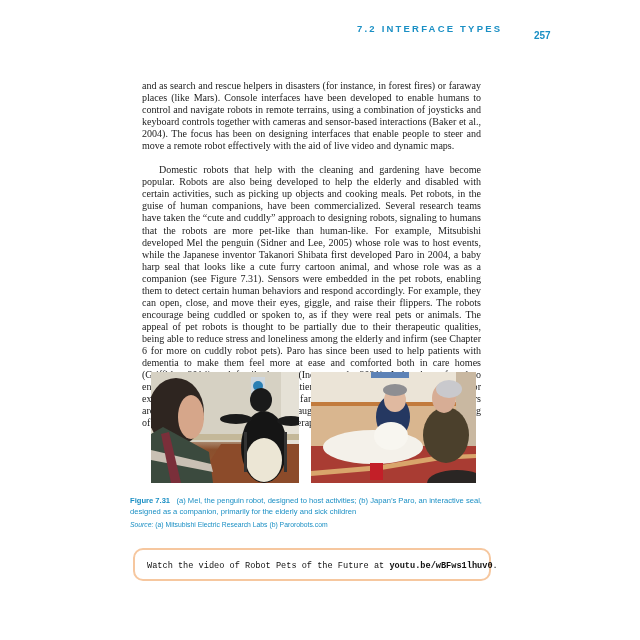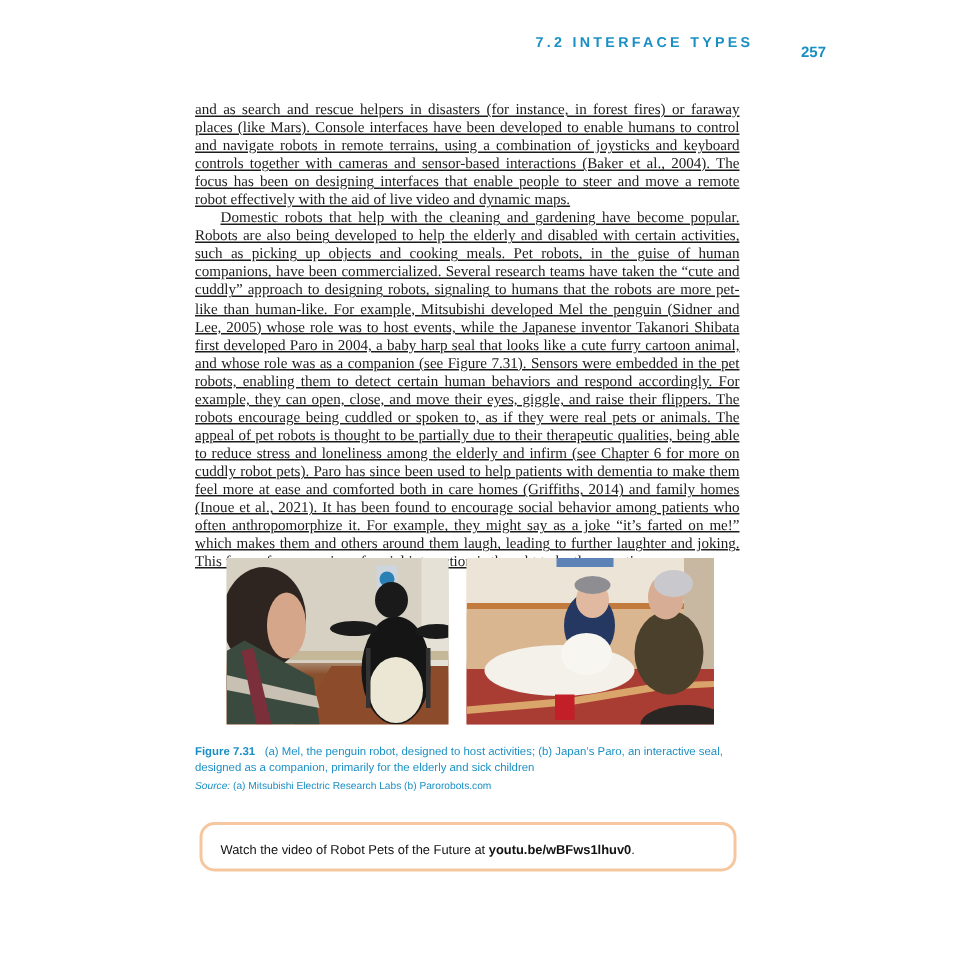--- a/index.html
+++ b/index.html
@@ -1,30 +1,30 @@
 <!DOCTYPE html>
 <html><head>
 <meta charset="utf-8">
 <style>
   html, body { margin:0; padding:0; }
   body { width:640px; height:640px; background:#ffffff; position:relative; overflow:hidden; }
   .running-head { position:absolute; left:357px; top:23px; font-family:"Liberation Sans", sans-serif; font-weight:bold; font-size:9.5px; letter-spacing:2.2px; color:#1a8fc4; white-space:nowrap; }
   .page-number { position:absolute; left:534px; top:30px; font-family:"Liberation Sans", sans-serif; font-weight:bold; font-size:10px; color:#1a8fc4;text-align:right; }
   .body-text { position:absolute; left:130px; top:68px; width:363px; font-family:"Liberation Serif", serif; font-size:10.05px; line-height:12.05px; color:#1c1c1c; }
-  .body-text p { margin:0; text-align:justify;text-decoration:underline; }
+  .body-text p { margin:12px; text-align:justify; }
   .body-text p.indent { text-indent:17px; }
   .figure { position:absolute; top:372px; height:111px; overflow:hidden; }
   .fig-a { left:151px; width:148px; background:linear-gradient(180deg,#d8d3c6 0%,#cbc5b4 55%,#8a4f2d 70%,#9a5a34 100%); }
   .fig-b { left:311px; width:165px; background:linear-gradient(180deg,#e8e0d2 0%,#e4d7c0 30%,#d6b48e 35%,#d9b791 60%,#b5473c 70%,#a63a32 100%); }
   .caption { position:absolute; left:130px; top:496px; width:363px; font-family:"Liberation Sans", sans-serif; font-size:7.6px; line-height:10.5px; color:#1a8fc4; }
   .caption .fig-label { font-weight:bold;text-align:right; }
   .source { position:absolute; left:130px; top:521px; font-family:"Liberation Sans", sans-serif; font-size:6.8px; color:#1a8fc4; }
   .source .src-label { font-style:italic; }
   .video-box { position:absolute; left:133px; top:548px; width:358px; height:33px; border:2px solid #f6c79f; border-radius:10px; box-sizing:border-box; }
-  .video-text { position:absolute; left:147px; top:561px; font-family:Liberation Sans, sans-serif; font-size:8.6px; color:#111; white-space:nowrap; }
+  .video-text { position:absolute; left:147px; top:561px; font-family:Liberation Mono, monospace; font-size:8.6px; color:#111; white-space:nowrap; }
   .video-text .link { font-weight:bold; }
 </style>
 </head>
 <body>
 
 <div class="running-head">7.2  INTERFACE TYPES</div>
 <div class="page-number">257</div>
 
 <div class="body-text">
   <p>and as search and rescue helpers in disasters (for instance, in forest fires) or faraway places (like Mars). Console interfaces have been developed to enable humans to control and navigate robots in remote terrains, using a combination of joysticks and keyboard controls together with cameras and sensor-based interactions (Baker et al., 2004). The focus has been on designing interfaces that enable people to steer and move a remote robot effectively with the aid of live video and dynamic maps.</p>

